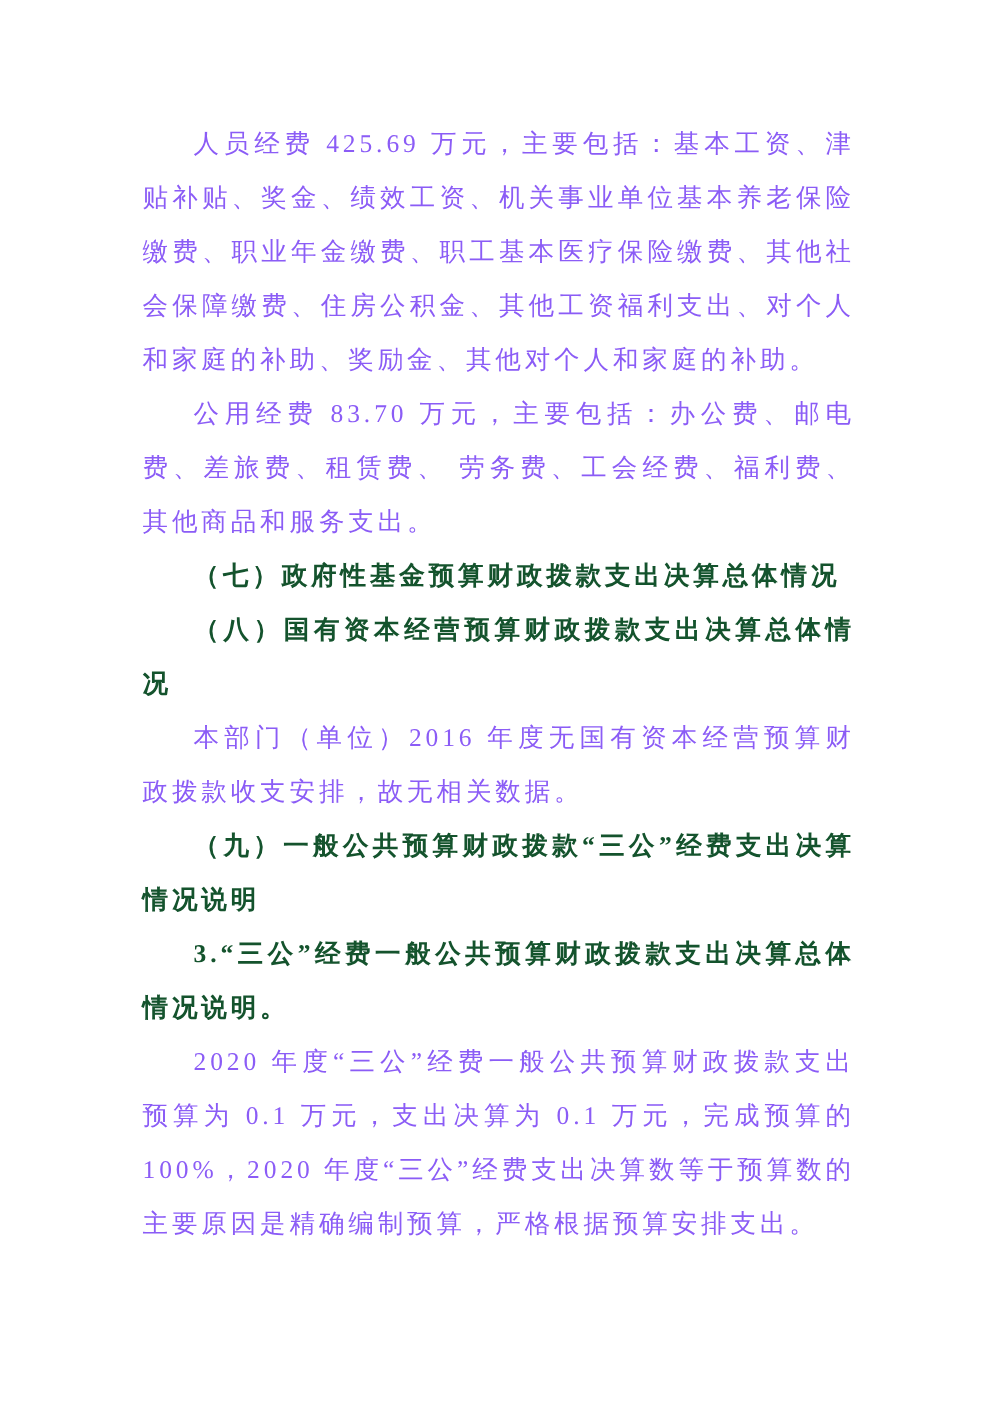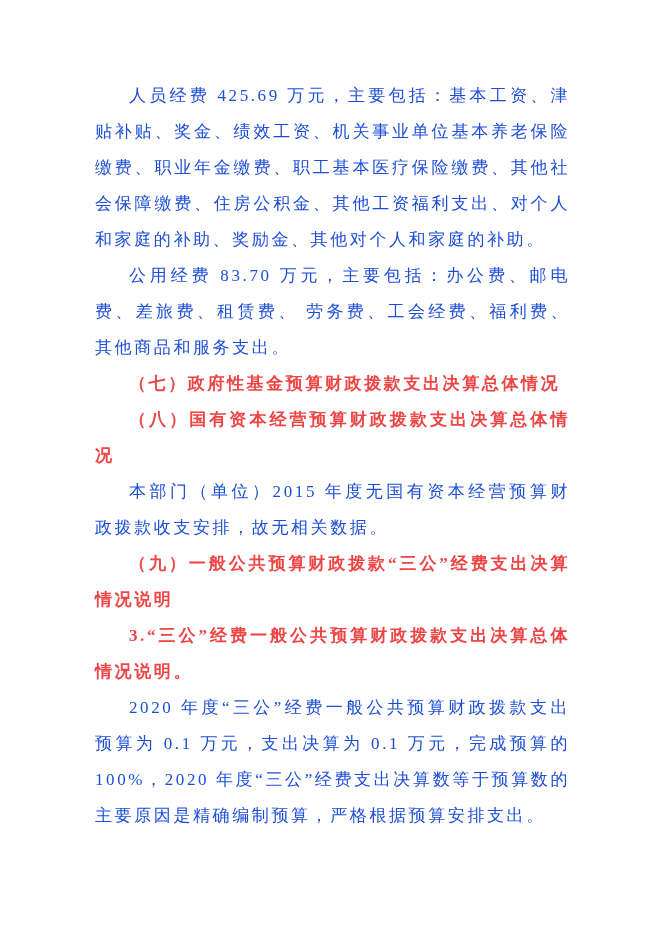--- a/index.html
+++ b/index.html
@@ -17,36 +17,36 @@
     padding: 78px 92px 0 95px;
     overflow: hidden;
     font-family: "Liberation Serif", "DejaVu Serif", serif;
   }
   .para {
     margin: 0;
     padding: 0;
     font-size: 17px;
     line-height: 36px;
     letter-spacing: 2.6px;
-    color: #1d4ed8;
+    color: #8b5cf6;
     text-align: justify;
     text-justify: inter-character;
     text-indent: 2em;
     word-break: break-all;
   }
   .para.heading {
     font-weight: bold;
-    color: #ef4444;
+    color: #14532d;
   }
 </style>
 </head>
 <body>
 
 <div class="page">
   <p class="para">人员经费 425.69 万元，主要包括：基本工资、津贴补贴、奖金、绩效工资、机关事业单位基本养老保险缴费、职业年金缴费、职工基本医疗保险缴费、其他社会保障缴费、住房公积金、其他工资福利支出、对个人和家庭的补助、奖励金、其他对个人和家庭的补助。</p>
   <p class="para">公用经费 83.70 万元，主要包括：办公费、邮电费、差旅费、租赁费、 劳务费、工会经费、福利费、其他商品和服务支出。</p>
   <p class="para heading">（七）政府性基金预算财政拨款支出决算总体情况</p>
   <p class="para heading">（八）国有资本经营预算财政拨款支出决算总体情况</p>
-  <p class="para">本部门（单位）2015 年度无国有资本经营预算财政拨款收支安排，故无相关数据。</p>
+  <p class="para">本部门（单位）2016 年度无国有资本经营预算财政拨款收支安排，故无相关数据。</p>
   <p class="para heading">（九）一般公共预算财政拨款“三公”经费支出决算情况说明</p>
   <p class="para heading">3.“三公”经费一般公共预算财政拨款支出决算总体情况说明。</p>
   <p class="para">2020 年度“三公”经费一般公共预算财政拨款支出预算为 0.1 万元，支出决算为 0.1 万元，完成预算的 100%，2020 年度“三公”经费支出决算数等于预算数的主要原因是精确编制预算，严格根据预算安排支出。</p>
 </div>
 
 </body></html>

